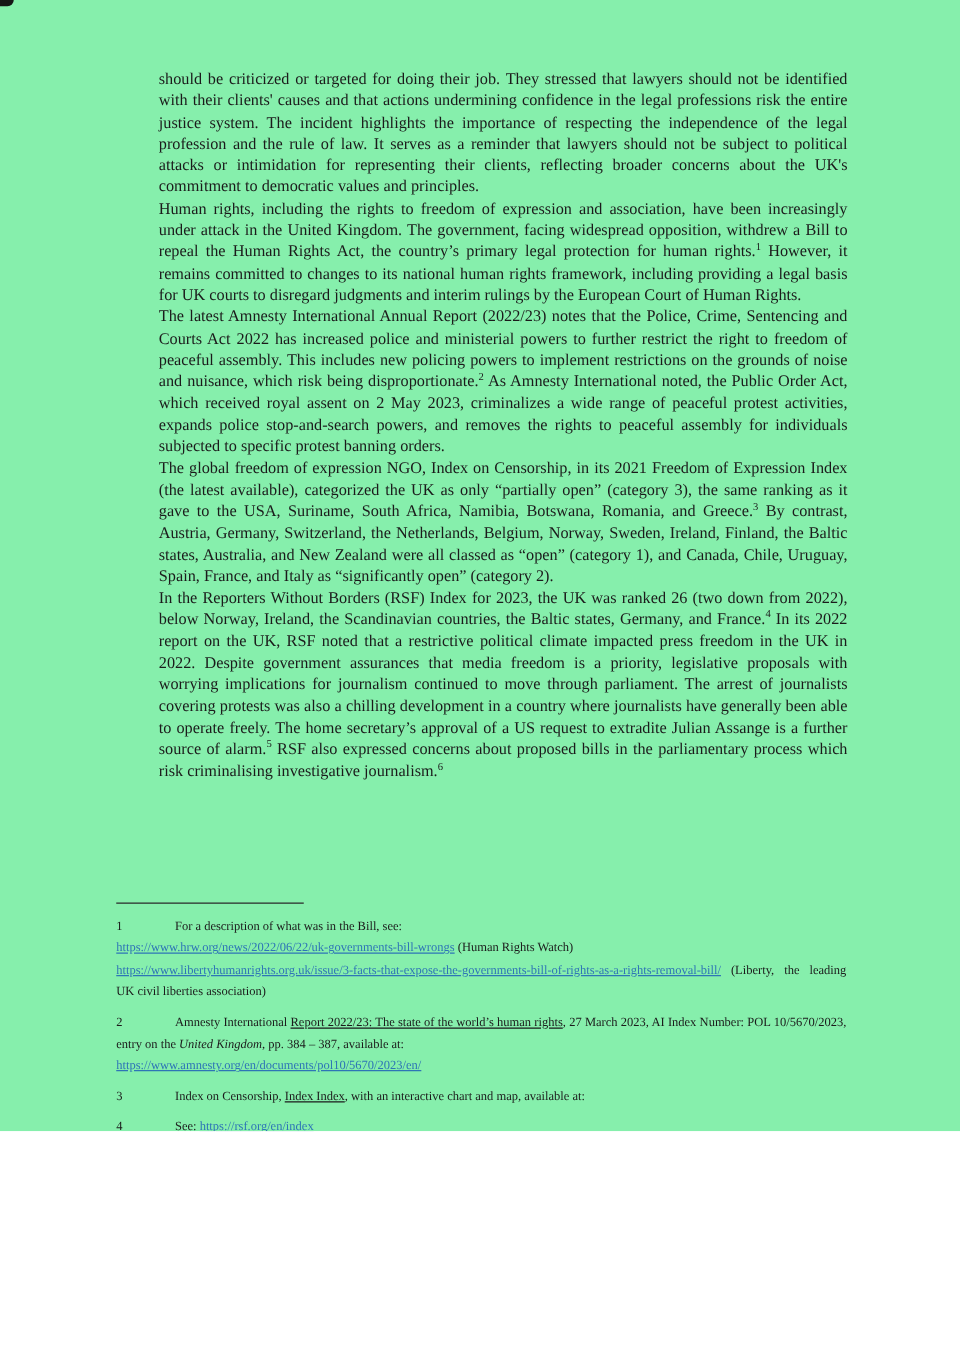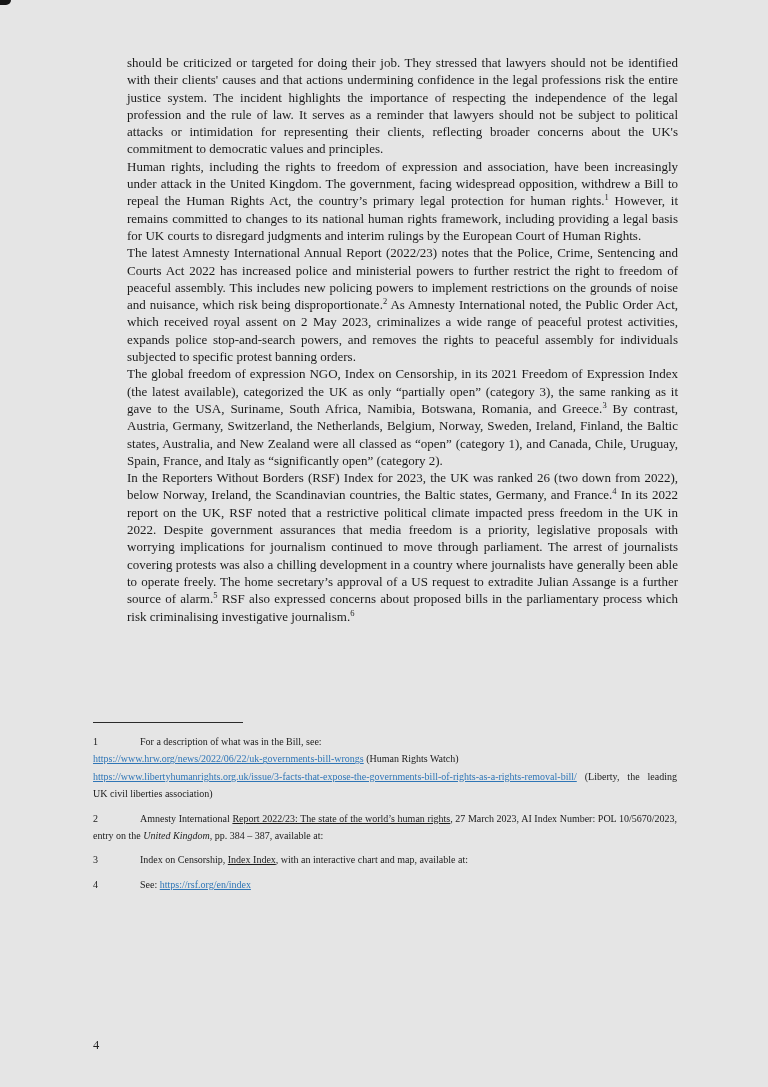--- a/index.html
+++ b/index.html
@@ -1,19 +1,19 @@
 <!DOCTYPE html>
 <html><head>
 <meta charset="utf-8">
 <style>
   html,body{margin:0;padding:0;background:#fff;}
   .page{
     position:relative;
-    width:768px;height:1087px;
-    background:#e5e5e5;
+    width:768px;height:905px;
+    background:#86efac;
     font-family:"Liberation Serif","DejaVu Serif",serif;
     color:#1b1b1b;
     overflow:hidden;
   }
   .corner-artifact{
     position:absolute;left:0;top:0;width:11px;height:5px;
     background:#161616;border-radius:0 0 5px 0;
   }
   .body-text{
     position:absolute;left:127px;top:54px;width:551px;
@@ -52,20 +52,20 @@
       <p>Human rights, including the rights to freedom of expression and association, have been increasingly under attack in the United Kingdom. The government, facing widespread opposition, withdrew a Bill to repeal the Human Rights Act, the country’s primary legal protection for human rights.<sup class="fnref">1</sup> However, it remains committed to changes to its national human rights framework, including providing a legal basis for UK courts to disregard judgments and interim rulings by the European Court of Human Rights.</p>
       <p>The latest Amnesty International Annual Report (2022/23) notes that the Police, Crime, Sentencing and Courts Act 2022 has increased police and ministerial powers to further restrict the right to freedom of peaceful assembly. This includes new policing powers to implement restrictions on the grounds of noise and nuisance, which risk being disproportionate.<sup class="fnref">2</sup> As Amnesty International noted, the Public Order Act, which received royal assent on 2 May 2023, criminalizes a wide range of peaceful protest activities, expands police stop-and-search powers, and removes the rights to peaceful assembly for individuals subjected to specific protest banning orders.</p>
       <p>The global freedom of expression NGO, Index on Censorship, in its 2021 Freedom of Expression Index (the latest available), categorized the UK as only “partially open” (category 3), the same ranking as it gave to the USA, Suriname, South Africa, Namibia, Botswana, Romania, and Greece.<sup class="fnref">3</sup> By contrast, Austria, Germany, Switzerland, the Netherlands, Belgium, Norway, Sweden, Ireland, Finland, the Baltic states, Australia, and New Zealand were all classed as “open” (category 1), and Canada, Chile, Uruguay, Spain, France, and Italy as “significantly open” (category 2).</p>
       <p>In the Reporters Without Borders (RSF) Index for 2023, the UK was ranked 26 (two down from 2022), below Norway, Ireland, the Scandinavian countries, the Baltic states, Germany, and France.<sup class="fnref">4</sup> In its 2022 report on the UK, RSF noted that a restrictive political climate impacted press freedom in the UK in 2022. Despite government assurances that media freedom is a priority, legislative proposals with worrying implications for journalism continued to move through parliament. The arrest of journalists covering protests was also a chilling development in a country where journalists have generally been able to operate freely. The home secretary’s approval of a US request to extradite Julian Assange is a further source of alarm.<sup class="fnref">5</sup> RSF also expressed concerns about proposed bills in the parliamentary process which risk criminalising investigative journalism.<sup class="fnref">6</sup></p>
     </div>
 
   <div class="footnotes">
     <div class="fn-sep"></div>
     <div id="fn-container">
         <div class="footnote"><span class="fn-num">1</span><span>For a description of what was in the Bill, see:<br><a class="link" href="#">https://www.hrw.org/news/2022/06/22/uk-governments-bill-wrongs</a> (Human Rights Watch)<br><a class="link" href="#">https://www.libertyhumanrights.org.uk/issue/3-facts-that-expose-the-governments-bill-of-rights-as-a-rights-removal-bill/</a> (Liberty, the leading UK civil liberties association)</span></div>
-        <div class="footnote"><span class="fn-num">2</span><span>Amnesty International <span class="u">Report 2022/23: The state of the world’s human rights</span>, 27 March 2023, AI Index Number: POL 10/5670/2023, entry on the <em>United Kingdom</em>, pp. 384 – 387, available at:<br></span></div>
+        <div class="footnote"><span class="fn-num">2</span><span>Amnesty International <span class="u">Report 2022/23: The state of the world’s human rights</span>, 27 March 2023, AI Index Number: POL 10/5670/2023, entry on the <em>United Kingdom</em>, pp. 384 – 387, available at:<br><a class="link" href="#">https://www.amnesty.org/en/documents/pol10/5670/2023/en/</a></span></div>
         <div class="footnote"><span class="fn-num">3</span><span>Index on Censorship, <span class="u">Index Index</span>, with an interactive chart and map, available at:<br></span></div>
         <div class="footnote"><span class="fn-num">4</span><span>See: <a class="link" href="#">https://rsf.org/en/index</a></span></div>
       </div>
   </div>
 
   <div class="page-number">4</div>
 </div>
 
 </body></html>

